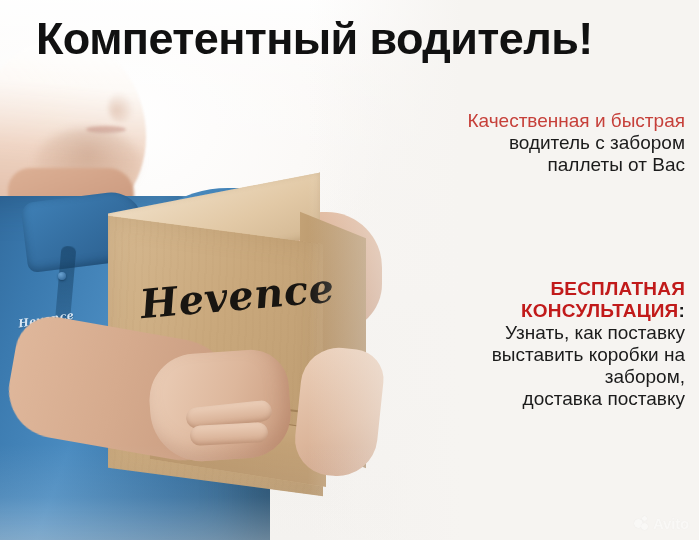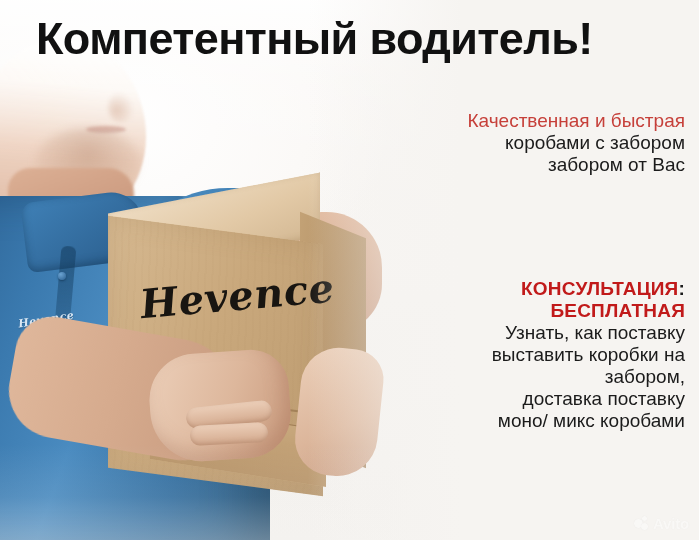--- a/index.html
+++ b/index.html
@@ -391,32 +391,31 @@
     <div class="finger f2"></div>
 
     <div class="photo-fade"></div>
     <div class="photo-fade-bottom"></div>
   </div>
 
   <div class="headline">Компетентный водитель!</div>
 
   <div class="copy-block" id="block-delivery">
     <span class="copy-line accent">Качественная и быстрая</span>
-    <span class="copy-line">коробами с забором</span>
-    <span class="copy-line">забором от Вас</span>
+    <span class="copy-line">водитель с забором</span>
+    <span class="copy-line">паллеты от Вас</span>
   </div>
 
   <div class="copy-block" id="block-consult">
+    <span class="copy-line accent-strong">БЕСПЛАТНАЯ</span>
     <span class="copy-line accent-strong"><span>КОНСУЛЬТАЦИЯ</span><span class="punct">:</span></span>
-    <span class="copy-line accent-strong">БЕСПЛАТНАЯ</span>
     <span class="copy-line">Узнать, как поставку</span>
     <span class="copy-line">выставить коробки на</span>
     <span class="copy-line">забором,</span>
     <span class="copy-line">доставка поставку</span>
-    <span class="copy-line">моно/ микс коробами</span>
   </div>
 
   <div class="watermark">
     <span class="wm-logo">
       <i class="c1"></i>
         <i class="c2"></i>
         <i class="c3"></i>
     </span>
     <span class="wm-text">Avito</span>
   </div>

